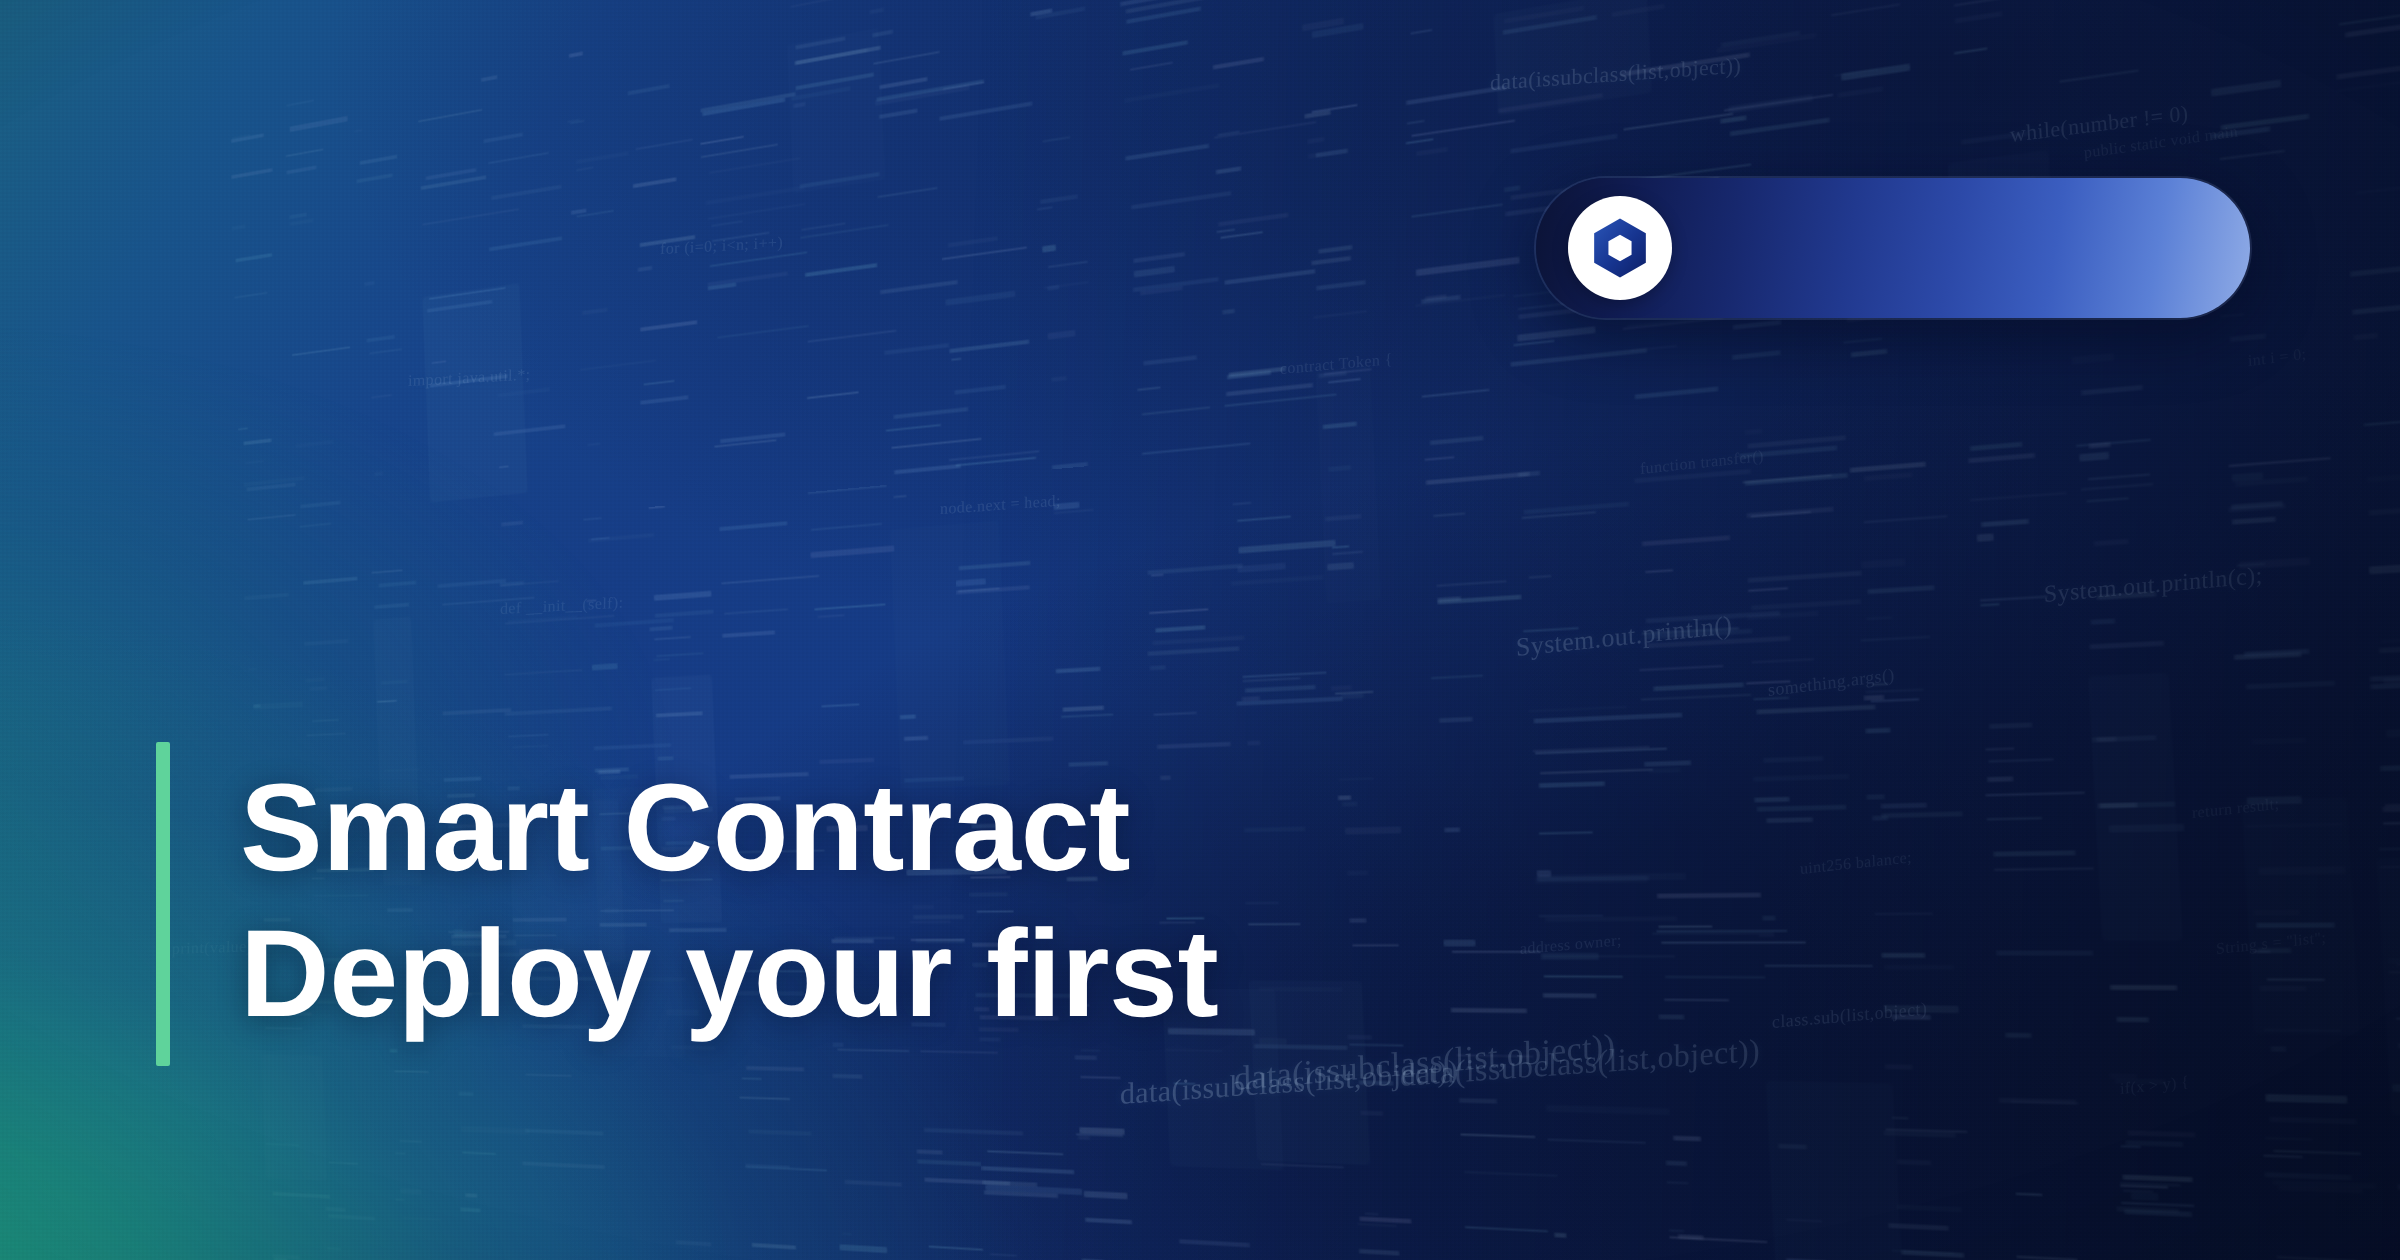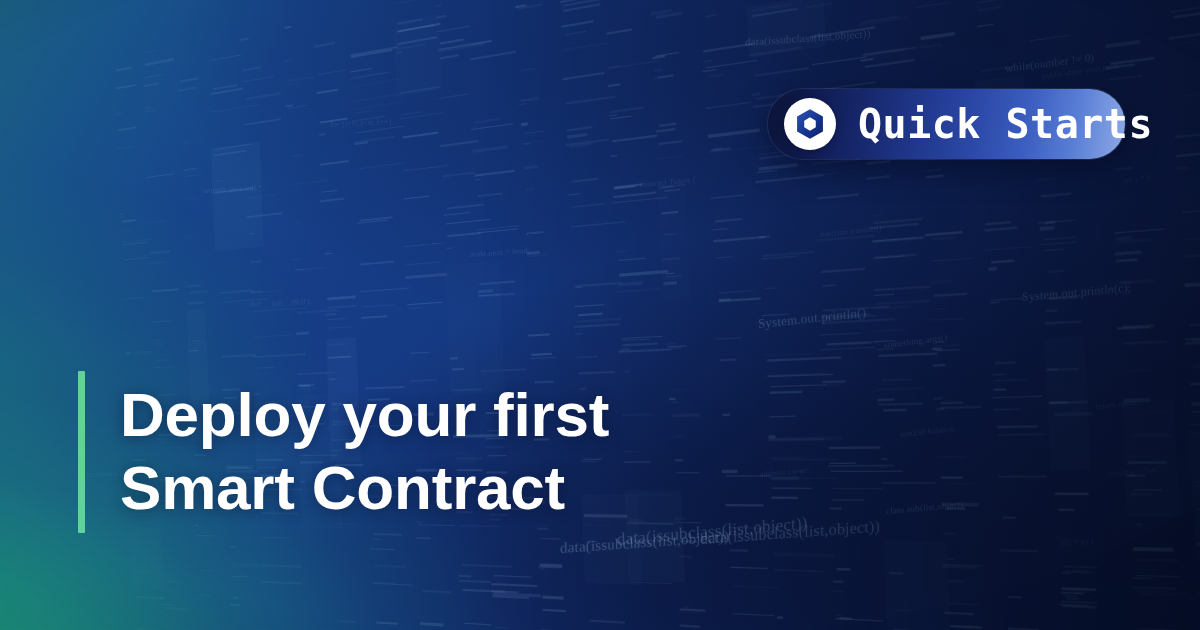--- a/index.html
+++ b/index.html
@@ -1045,22 +1045,21 @@
           <linearGradient id="hexg" x1="0" y1="0" x2="1" y2="1">
             <stop offset="0%" stop-color="#2a55b8"></stop>
             <stop offset="55%" stop-color="#16348f"></stop>
             <stop offset="100%" stop-color="#0d1f66"></stop>
           </linearGradient>
         </defs>
         <path d="M20 2.6 L35.2 11.3 L35.2 28.7 L20 37.4 L4.8 28.7 L4.8 11.3 Z" fill="url(#hexg)"></path>
         <path d="M20 12.2 L26.8 16.1 L26.8 23.9 L20 27.8 L13.2 23.9 L13.2 16.1 Z" fill="#ffffff"></path>
       </svg>
     </div>
-    <div class="badge-text">Quick Starts</div>
   </div>
 
   <div class="accent-bar"></div>
   <div class="headline">
+    <span class="line">Smart Contract</span>
     <span class="line">Deploy your first</span>
-    <span class="line">Smart Contract</span>
   </div>
 
 </div>
 
 </body></html>

